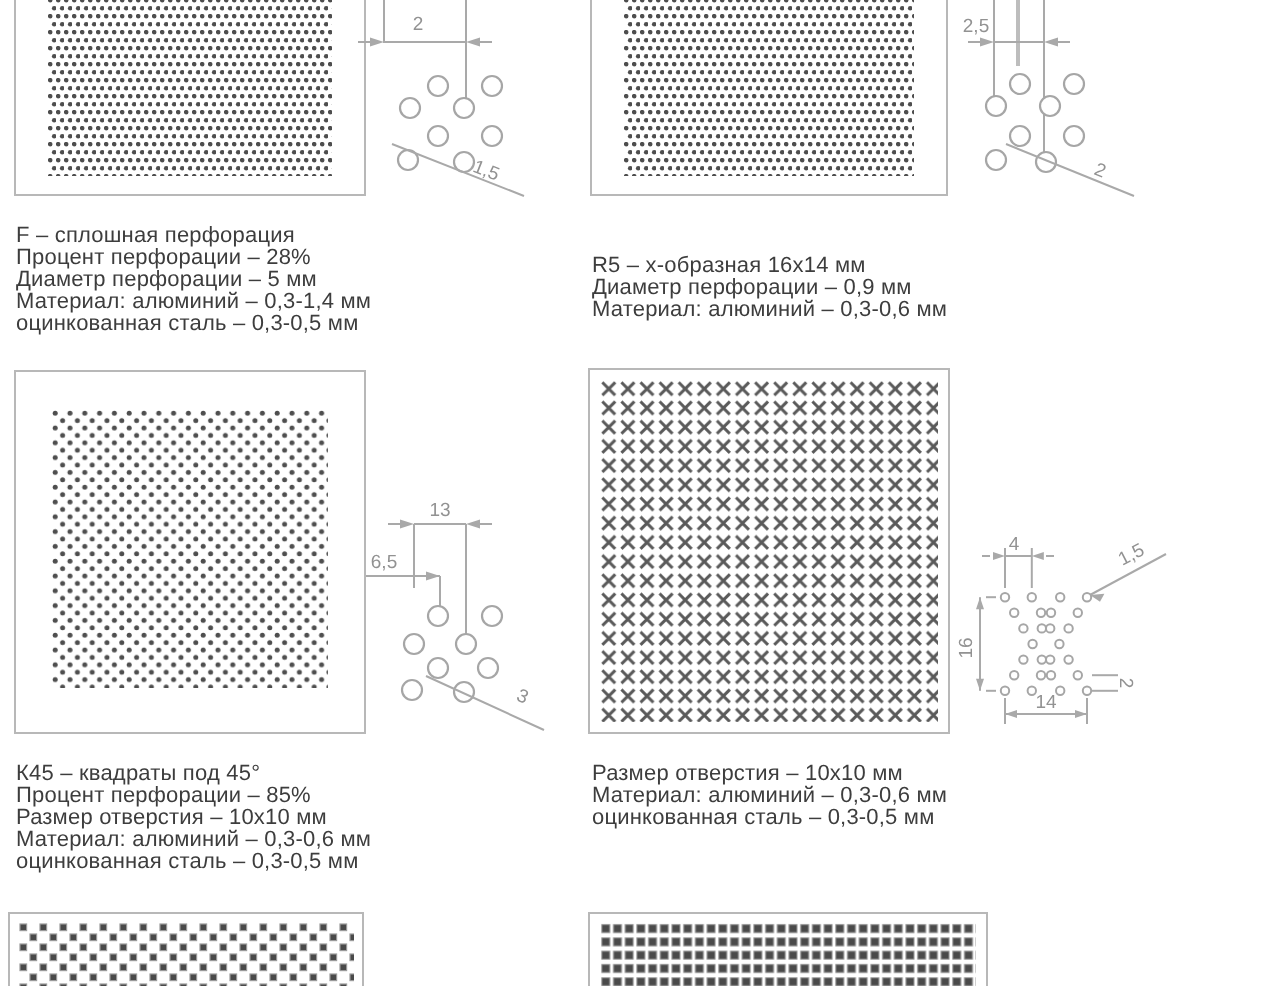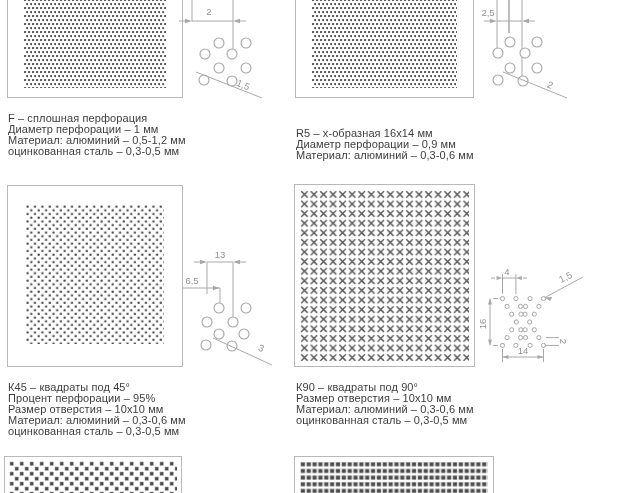--- a/index.html
+++ b/index.html
@@ -106,22 +106,23 @@
         <circle class="holecircle" cx="59" cy="68" r="5"></circle>
       <circle class="holecircle" cx="20" cy="80" r="5"></circle>
         <circle class="holecircle" cx="45" cy="81" r="5"></circle>
     </g>
     <line class="dimline" x1="25" y1="72" x2="89" y2="98"></line>
     <text class="dim-label" transform="rotate(22 71 88)" x="71" y="88" text-anchor="middle">2</text>
   </svg>
 
   <div class="caption" style="left:8px;top:113px;">
     <div>F – сплошная перфорация</div>
-    <div>Диаметр перфорации – 1 мм</div>
-    <div>Материал: алюминий – 0,5-1,2 мм</div>
+    <div>Процент перфорации – 28%</div>
+    <div>Диаметр перфорации – 5 мм</div>
+    <div>Материал: алюминий – 0,3-1,4 мм</div>
     <div>оцинкованная сталь – 0,3-0,5 мм</div>
   </div>
 
   <div class="caption" style="left:296px;top:128px;">
     <div>R5 – x-образная 16x14 мм</div>
     <div>Диаметр перфорации – 0,9 мм</div>
     <div>Материал: алюминий – 0,3-0,6 мм</div>
   </div>
 
   <div class="panel" style="left:7px;top:185px;width:176px;height:182px;">
@@ -225,28 +226,27 @@
     <path class="arrow" d="M60.5 91 l-6 -2 l0 4 z"></path>
     <text class="dim-label" x="40" y="88" text-anchor="middle">14</text>
 
     <line class="dimline" x1="63" y1="71.6" x2="76" y2="71.6"></line>
     <line class="dimline" x1="63" y1="79.4" x2="76" y2="79.4"></line>
     <text class="dim-label" transform="rotate(90 77 75.5)" x="77" y="75.5" text-anchor="middle">2</text>
   </svg>
 
   <div class="caption" style="left:8px;top:382px;">
     <div>К45 – квадраты под 45°</div>
-    <div>Процент перфорации – 95%</div>
+    <div>Процент перфорации – 85%</div>
     <div>Размер отверстия – 10x10 мм</div>
     <div>Материал: алюминий – 0,3-0,6 мм</div>
     <div>оцинкованная сталь – 0,3-0,5 мм</div>
   </div>
 
   <div class="caption" style="left:296px;top:382px;">
-    <div>К90 – квадраты под 90°</div>
     <div>Размер отверстия – 10x10 мм</div>
     <div>Материал: алюминий – 0,3-0,6 мм</div>
     <div>оцинкованная сталь – 0,3-0,5 мм</div>
   </div>
 
   <div class="panel" style="left:4px;top:456px;width:178px;height:60px;">
     <div class="pfill" style="left:4px;right:4px;top:4px;bottom:0;">
       <svg preserveAspectRatio="none">
           <rect x="0" y="0" width="100%" height="100%" fill="url(#pat-sq-stag)"></rect>
         </svg>

